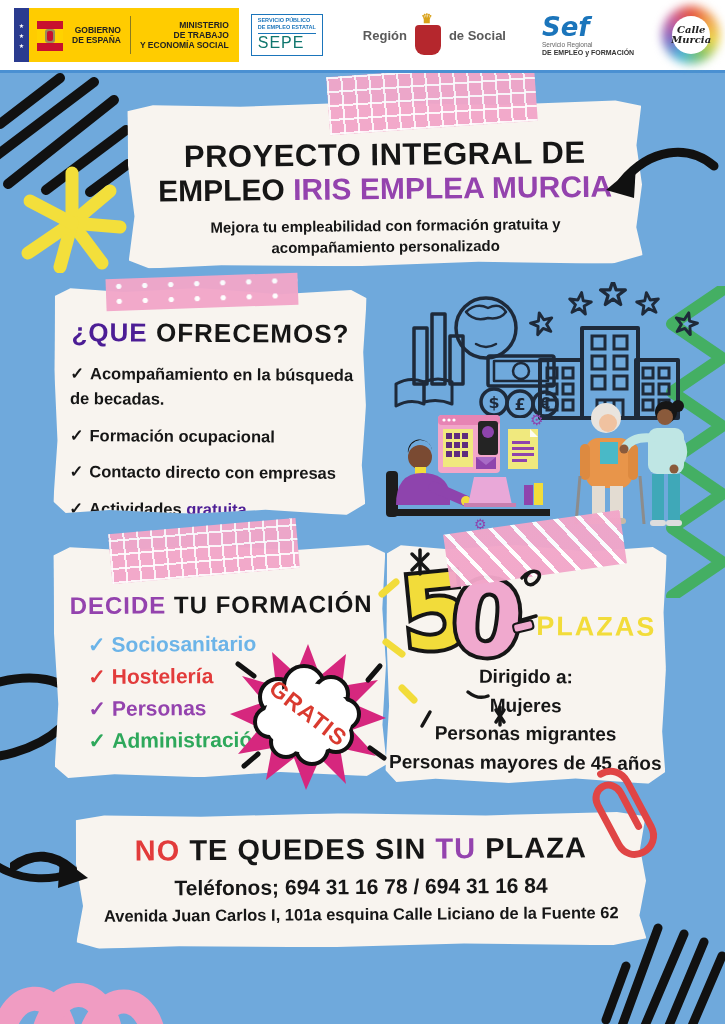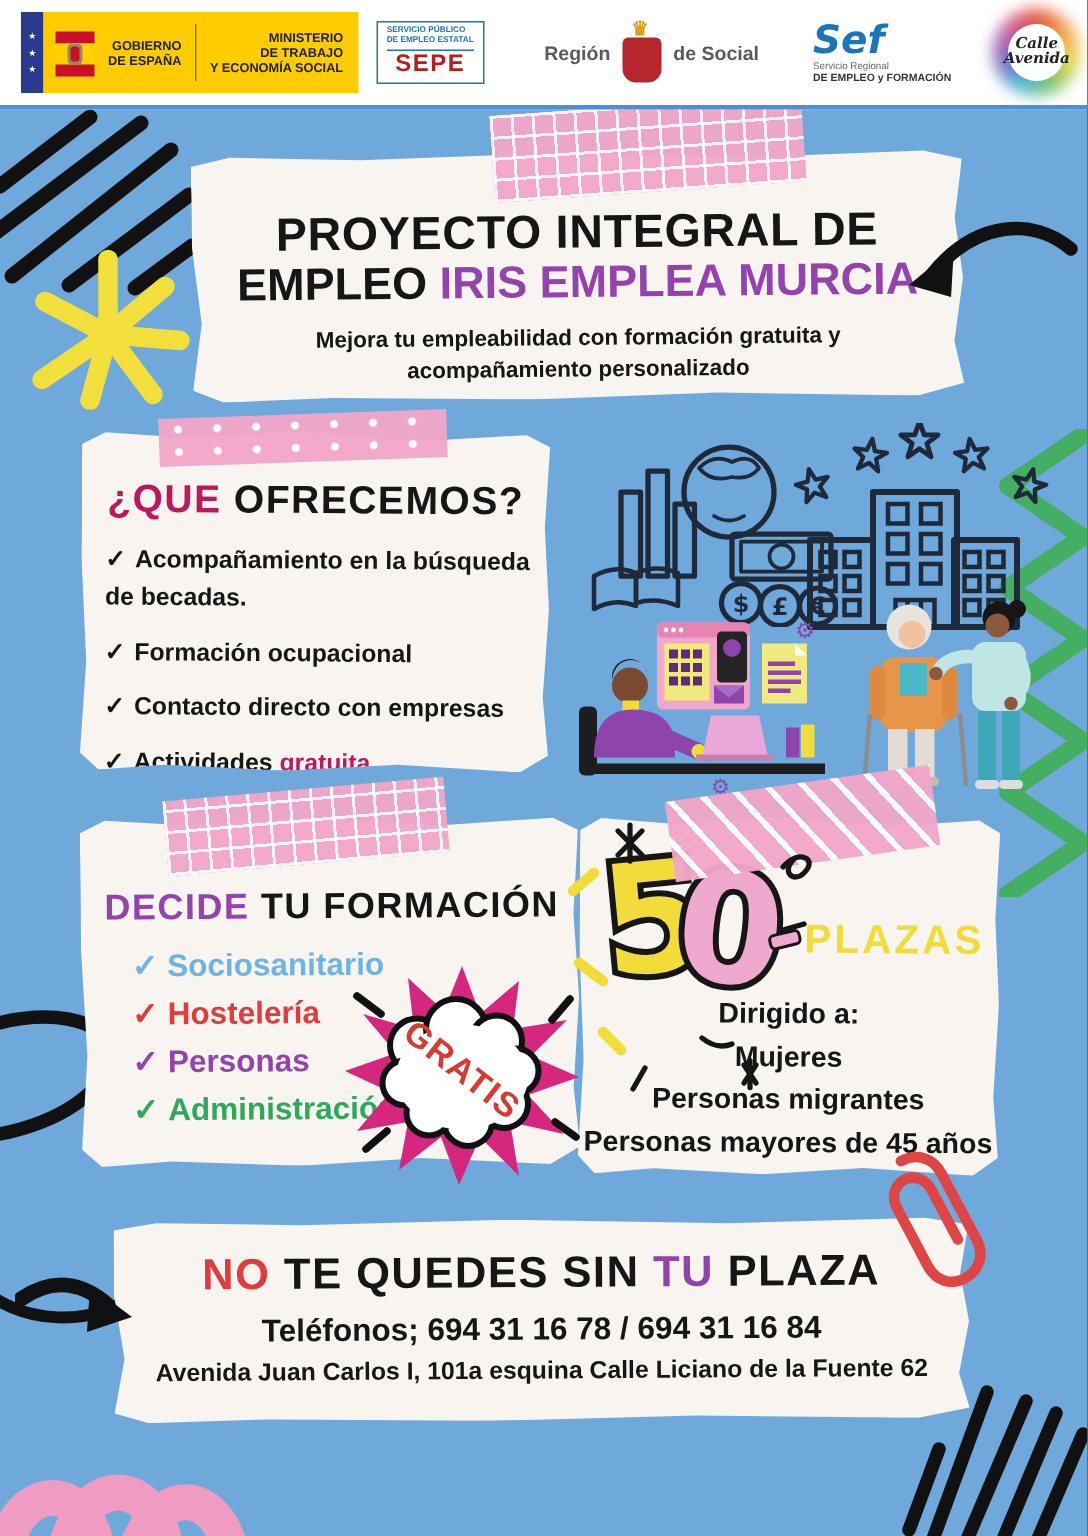--- a/index.html
+++ b/index.html
@@ -11,22 +11,22 @@
           border-bottom:3px solid #4A90D2;display:flex;align-items:center;z-index:10;}
   .gov{display:flex;align-items:center;margin-left:14px;text-align:right;}
   .gov-left{width:15px;height:54px;background:#2A3B8F;color:#fff;font-size:6px;display:flex;
             flex-direction:column;align-items:center;justify-content:center;gap:3px;}
   .gov-yellow{height:54px;background:#FFCC00;display:flex;align-items:center;padding:0 10px 0 6px;}
   .gov-text,.min-text{font-size:8.5px;font-weight:bold;color:#222;line-height:1.2;}
   .gov-div{border-left:1px solid #8a7a20;height:38px;margin:0 9px;}
   .crest{margin-right:7px;}
   .sepe-box{margin-left:12px;border:1.5px solid #1B75BB;padding:2px 6px 3px;}
   .sepe-cap{font-size:5.5px;color:#1B75BB;font-weight:bold;line-height:1.25;}
-  .sepe-name{font-size:16px;color:#b91c1c;font-weight:bold;letter-spacing:1px;
-             border-top:1px solid #1B75BB;margin-top:2px;text-align:center;}
+  .sepe-name{font-size:16px;color:#0f766e;font-weight:normal;letter-spacing:1px;
+             border-top:1px solid #1B75BB;margin-top:2px;}
   .murcia{display:flex;align-items:center;gap:8px;margin-left:40px;color:#5a5a5a;
           font-weight:bold;font-size:13px;}
   .murcia-shield{position:relative;width:26px;height:30px;background:#B5272D;
                  border-radius:4px 4px 9px 9px;margin-top:10px;}
   .murcia-crown{position:absolute;top:-14px;left:6px;color:#D9A21B;font-size:13px;}
   .sef{margin-left:36px;line-height:1;}
   .sef-name{font-size:26px;font-weight:bold;font-style:italic;color:#1B75BB;
             font-family:"DejaVu Sans",sans-serif;}
   .sef-cap1{font-size:6.5px;color:#666;margin-top:2px;}
   .sef-cap2{font-size:7px;color:#333;font-weight:bold;}
@@ -54,21 +54,21 @@
 
   .dec{position:absolute;z-index:1;}
   .dec-top{z-index:5;}
 
   
   #title-card{left:128px;top:102px;width:514px;height:164px;transform:rotate(-.6deg);}
   .t1{font-size:31px;font-weight:bold;color:#161616;text-align:center;margin-top:36px;
       letter-spacing:.5px;line-height:1.1;}
   .t2{font-size:30px;font-weight:bold;color:#161616;text-align:center;line-height:1.15;}
   .purple{color:#9443AE;}
-  .green{color:#be185d;}
+  .green{color:#4c1d95;}
   .red{color:#E23B3B;}
   .subtitle{font-size:15px;font-weight:bold;color:#161616;text-align:center;margin:8px 28px 0;
             line-height:1.45;}
 
   
   #offers-card{left:54px;top:288px;width:312px;height:226px;transform:rotate(.4deg);}
   .offers-heading{font-size:26px;font-weight:bold;color:#161616;text-align:center;
                   margin-top:30px;letter-spacing:1px;}
   .offers-list{margin:13px 12px 0 16px;font-size:16.5px;font-weight:bold;color:#161616;}
   .offer-item{margin-bottom:12px;line-height:1.5;}
@@ -153,21 +153,21 @@
     <div class="sef">
       <div class="sef-name">Sef</div>
       <div class="sef-cap1">Servicio Regional</div>
       <div class="sef-cap2">DE EMPLEO y FORMACIÓN</div>
     </div>
 
     <div class="iris">
       <div class="iris-blob"></div>
       <div class="iris-inner">
         <span>Calle</span>
-        <span>Avenida</span>
+        <span>Murcia</span>
       </div>
     </div>
   </div>
 
   <svg class="dec" style="left:-6px;top:72px" width="142" height="128">
     <g stroke="#111" stroke-width="10" stroke-linecap="round">
       <path d="M6,52 L66,6"></path>
         <path d="M2,84 L100,10"></path>
         <path d="M14,112 L120,28"></path>
       <path d="M52,118 L132,58"></path>

